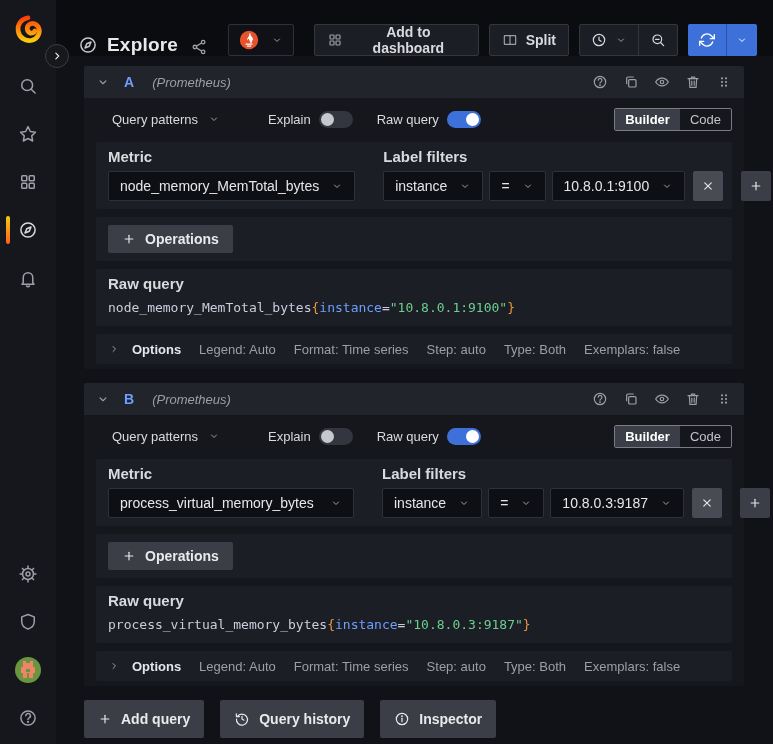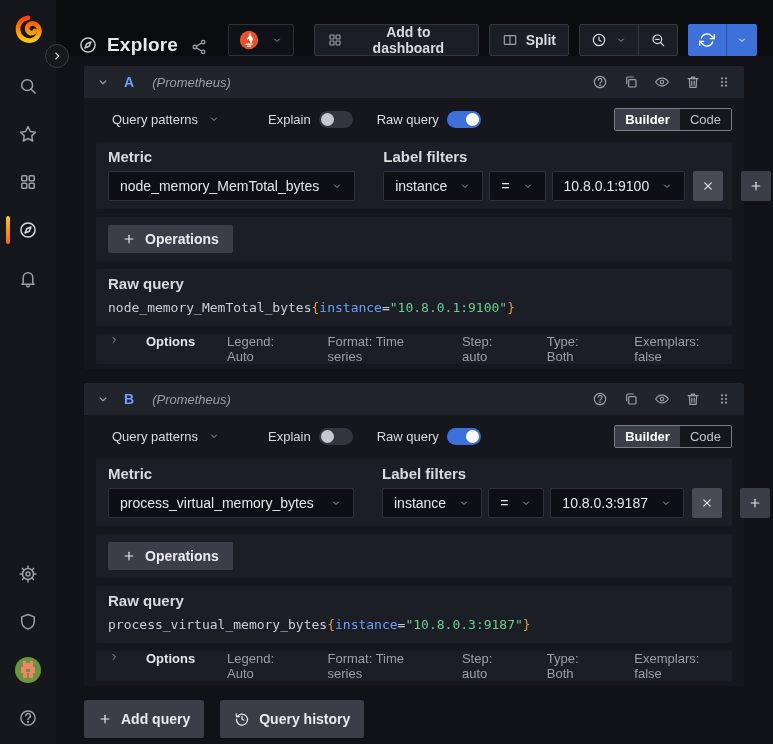--- a/index.html
+++ b/index.html
@@ -80,21 +80,21 @@
     justify-content:center; color:#e6e6ea; cursor:pointer; }
   .sq-btn.light { background:#484b53; margin-left:2px; }
   .sq-btn.dark { background:#3b3e46; margin-left:12px; }
   .btn-secondary { height:28px; display:inline-flex; align-items:center; gap:9px; padding:0 14px;
     background:#3b3e46; border:none; border-radius:2px; color:#eaeaee; font-size:14px; font-weight:700;
     font-family:"Liberation Sans",sans-serif; cursor:pointer; }
   .code { margin-top:4px; font-family:"DejaVu Sans Mono", monospace; font-size:13px; line-height:20px;
     white-space:nowrap; }
   .c-metric { color:#ccccdc; } .c-brace { color:#e9973f; } .c-key { color:#6e9fff; }
   .c-eq { color:#ccccdc; } .c-str { color:#6ccf8e; }
-  .q-options { height:30px; display:flex; gap:14px; padding:0 12px; margin-bottom:0;
+  .q-options { height:30px; display:flex; align-items:center; gap:0; padding:0 12px; margin-bottom:0;
     cursor:pointer; }
   .opt-title { font-weight:700; margin-left:12px; color:#e6e6ea; }
   .opt-item { color:#9d9fa6; margin-left:18px; }
 
   .footer { margin-top:12px; display:flex; gap:16px; }
   .footer .btn-secondary { height:38px; }
 
   .ic { display:block; flex-shrink:0; }
   .ic12 { width:12px; height:12px; } .ic14 { width:14px; height:14px; }
   .ic16 { width:16px; height:16px; } .ic18 { width:18px; height:18px; }
@@ -658,17 +658,23 @@
               <use href="#i-plus"></use>
             </svg>
           <span>Add query</span>
         </button>
         <button class="btn-secondary">
           <svg class="ic ic16">
               <use href="#i-history"></use>
             </svg>
           <span>Query history</span>
         </button>
+        <button class="btn-secondary">
+          <svg class="ic ic16">
+              <use href="#i-info"></use>
+            </svg>
+          <span>Inspector</span>
+        </button>
       </div>
 
     </div>
   </div>
 </div>
 
 </body></html>

